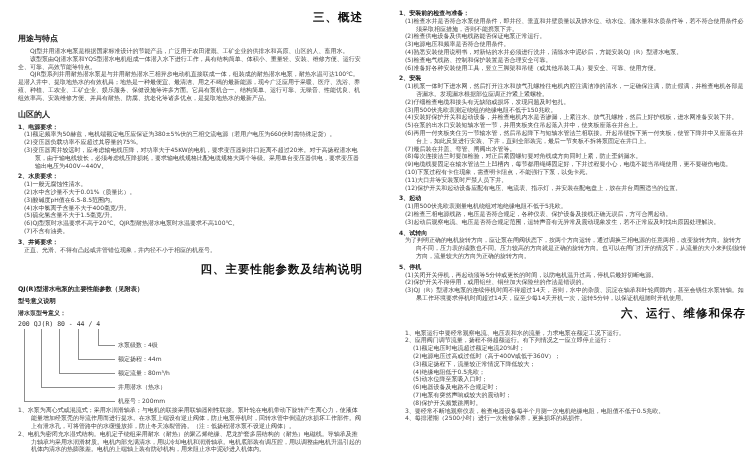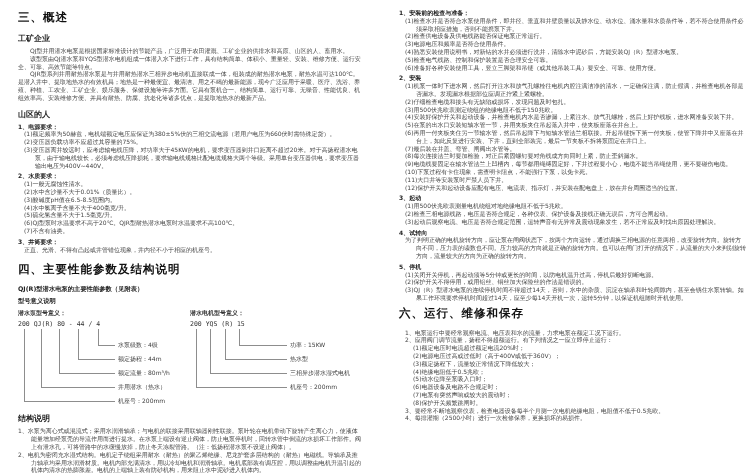--- a/index.html
+++ b/index.html
@@ -1,21 +1,21 @@
 <!DOCTYPE html>
 <html><head>
 <meta charset="utf-8">
 <style>
   html,body{margin:0;padding:0;background:#ffffff;}
   .spread{position:relative;width:750px;height:473px;background:#fff;overflow:hidden;
     font-family:"DejaVu Sans","Liberation Sans",sans-serif;color:#444;}
   .page{position:absolute;top:6px;}
   .page-left{left:18px;width:345px;}
   .page-right{left:399px;width:347px;}
-  h1{font-size:11.5px;font-weight:bold;color:#111;margin:4px 0 8px 0;letter-spacing:1px;}
+  h1{font-size:11.5px;font-weight:bold;color:#111;margin:4px 0 8px 0;letter-spacing:1px;text-align:right;}
   h2{font-size:8px;font-weight:bold;color:#1a1a1a;margin:7px 0 3px 0;}
   .body-txt,.li,.para,.glabel{font-size:6px;line-height:1.3;}
   .para{text-indent:2em;color:#454545;}
   .glabel{font-weight:bold;color:#222;margin-top:3px;}
   .group{margin-bottom:2px;}
   .li{margin-left:6px;padding-left:11px;text-indent:-11px;color:#454545;}
   .li.struct{margin-left:0;padding-left:13px;text-indent:-13px;}
   .ind1{margin-left:14px;}
   .note{font-size:6.3px;font-weight:bold;color:#222;margin:3px 0;}
   .diagrams{display:flex;margin-top:2px;}
@@ -37,21 +37,21 @@
   .gray-bar{position:absolute;top:2px;right:0;width:155px;height:19px;background:#c5c5c5;}
 </style>
 </head>
 <body>
 
 <div class="spread">
 
   <div class="page page-left">
     <h1>三、概述</h1>
 
-    <h2>工矿企业</h2>
+    <h2>用途与特点</h2>
     <div>
         <div class="para">QJ型井用潜水电泵是根据国家标准设计的节能产品，广泛用于农田灌溉、工矿企业的供排水和高原、山区的人、畜用水。</div>
         <div class="para">该型泵由QJ潜水泵和YQS型潜水电机组成一体潜入水下进行工作，具有结构简单、体积小、重量轻、安装、维修方便、运行安全、可靠、高效节能等特点。</div>
         <div class="para">QJR型系列井用耐热潜水泵是与井用耐热潜水三相异步电动机直接联成一体，组装成的耐热潜水电泵，耐热水温可达100℃。是潜入井中、提取地热水的有效机具；地热是一种最便宜、最清洁、用之不竭的最新能源，现今广泛应用于采暖、医疗、洗浴、养殖、种植、工农业、工矿企业、娱乐服务、保健设施等许多方面。它具有泵机合一、结构简单、运行可靠、无噪音、性能优良、机组效率高、安装维修方便、并具有耐热、防腐、抗老化等诸多优点，是提取地热水的最新产品。</div>
       </div>
 
     <h2>山区的人</h2>
 
     <div class="group">
       <div class="glabel">1、电源要求：</div>
@@ -96,37 +96,22 @@
           <div class="conn p4"></div>
           <div class="conn p5"></div>
           <div class="dlabel lr1">水泵级数：4级</div>
           <div class="dlabel lr2">额定扬程：44m</div>
           <div class="dlabel lr3">额定流量：80m³/h</div>
           <div class="dlabel lr4">井用潜水（热水）</div>
           <div class="dlabel lr5">机座号：200mm</div>
         </div>
       </div>
 
-      <div class="diagram">
-        <div class="dcap">潜水电机型号意义：</div>
-        <div class="dcode">200 YQS (R) 15</div>
-        <div class="dbody">
-          <div class="conn m1"></div>
-          <div class="conn m2"></div>
-          <div class="conn m3"></div>
-          <div class="conn m4"></div>
-          <div class="dlabel lr1">功率：15KW</div>
-          <div class="dlabel lr2">热水型</div>
-          <div class="dlabel lr3">三相异步潜水湿式电机</div>
-          <div class="dlabel lr4">机座号：200mm</div>
-        </div>
-      </div>
     </div>
 
-    <h2>结构说明</h2>
     <div>
         <div class="li struct">1、水泵为离心式或混流式；采用水润滑轴承；与电机的联接采用联轴器刚性联接。泵叶轮在电机带动下旋转产生离心力，使液体能量增加经泵壳的导流作用而进行提水。在水泵上端设有逆止阀体，防止电泵停机时，回转水管中倒流的水损坏工作部件。阀上有泄水孔，可将管路中的水缓慢放掉，防止冬天冻裂管路。（注：低扬程潜水泵不设逆止阀体）。</div>
         <div class="li struct">2、电机为密闭充水湿式结构。电机定子绕组采用耐水（耐热）的聚乙烯绝缘、尼龙护套多层结构的（耐热）电磁线。导轴承及推力轴承均采用水润滑材质。电机内部充满清水，用以冷却电机和润滑轴承。电机底部装有调压腔，用以调整由电机升温引起的机体内清水的热膨胀差。电机的上端轴上装有防砂机构，用来阻止水中泥砂进入机体内。</div>
       </div>
   </div>
 
   <div class="page page-right">
 
     <div class="group">
       <div class="glabel">1、安装前的检查与准备：</div>

